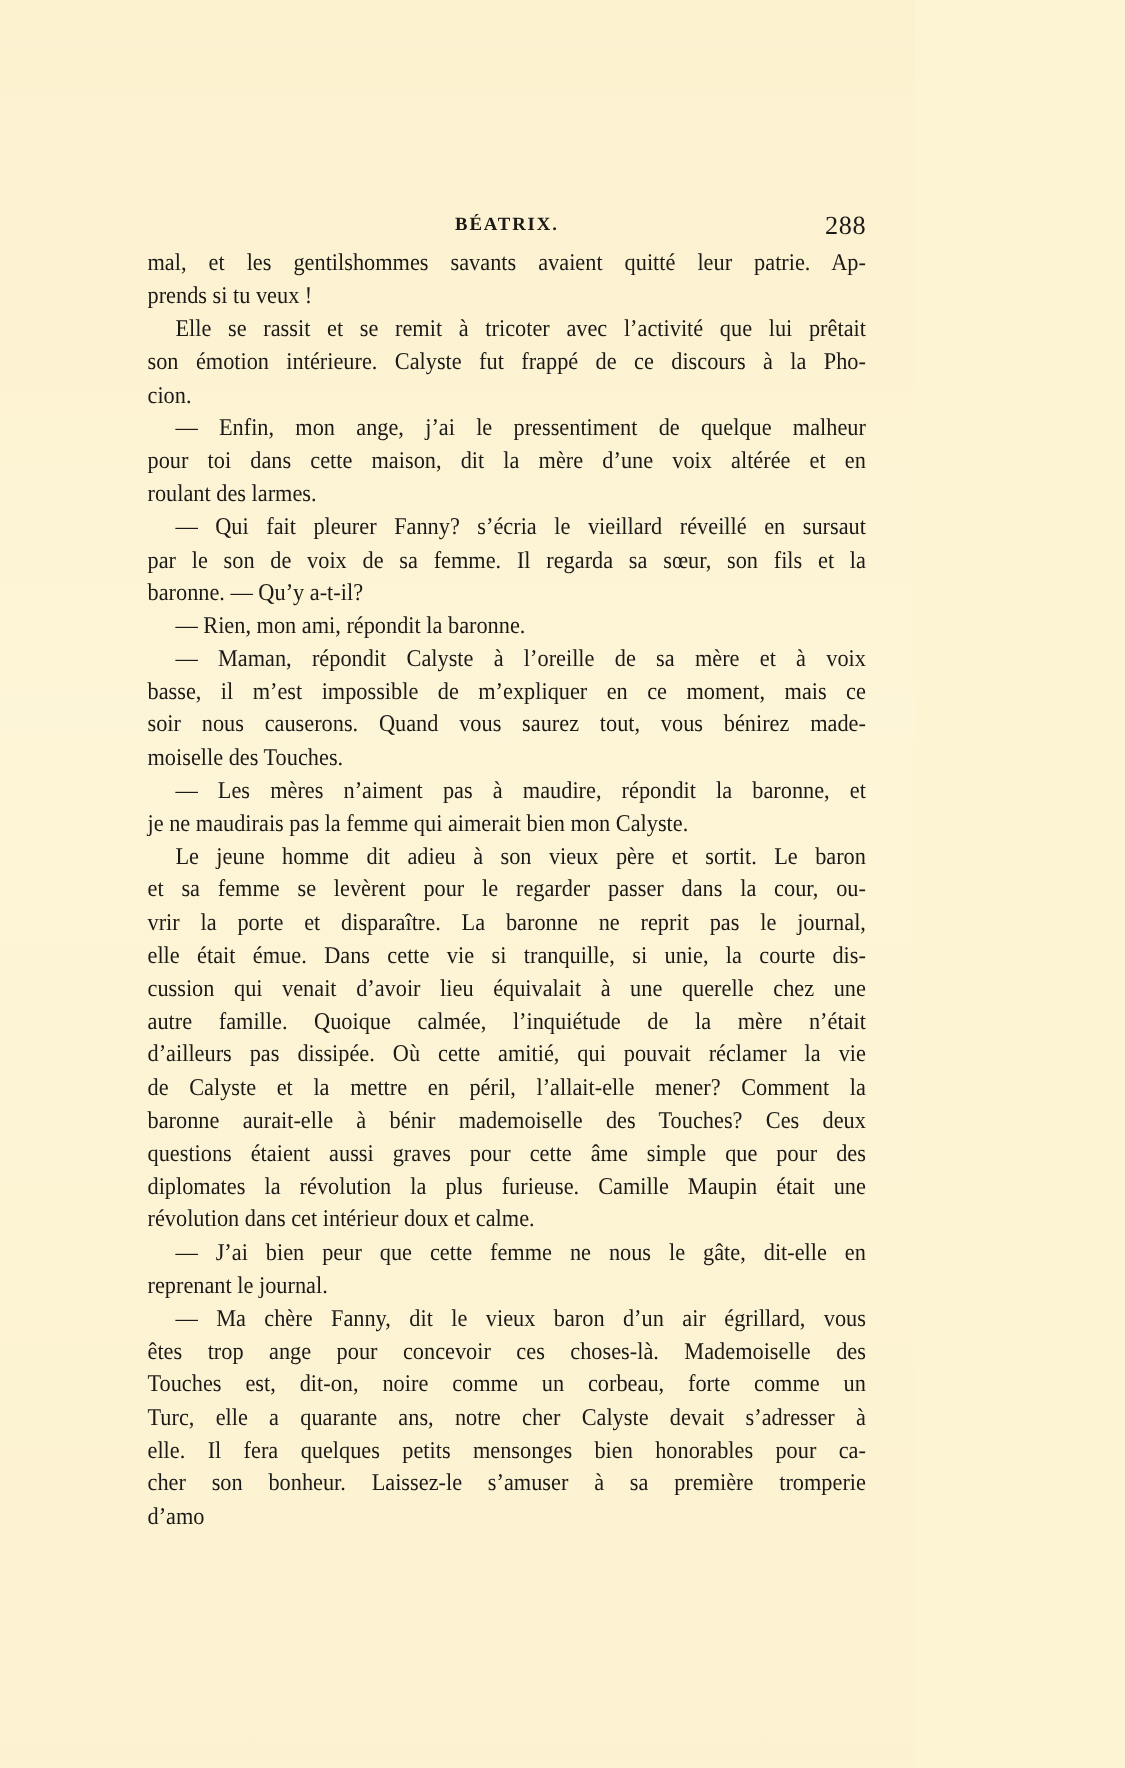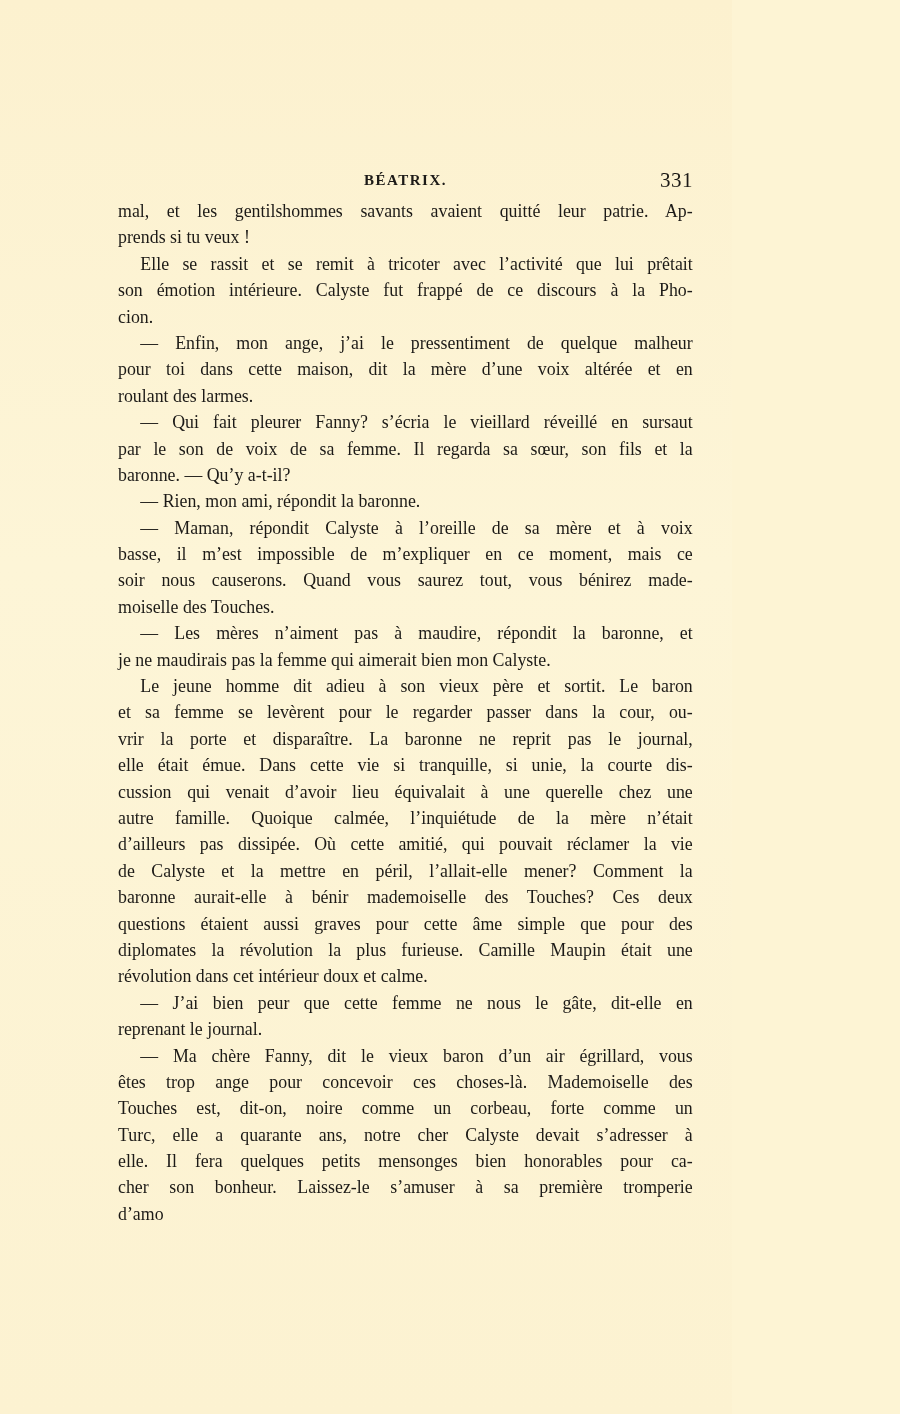--- a/index.html
+++ b/index.html
@@ -73,21 +73,21 @@
     .line.indent {
       padding-left: 24px;
     }
   </style>
 </head>
 <body>
 
 <div class="page">
   <div class="header">
     <div class="running-title">BÉATRIX.</div>
-    <div class="page-number">331</div>
+    <div class="page-number">288</div>
   </div>
 
   <div class="body-text" id="body-text">
       <span class="line">mal, et les gentilshommes savants avaient quitté leur patrie. Ap-</span>
       <span class="line last">prends si tu veux !</span>
       <span class="line indent">Elle se rassit et se remit à tricoter avec l’activité que lui prêtait</span>
       <span class="line">son émotion intérieure. Calyste fut frappé de ce discours à la Pho-</span>
       <span class="line last">cion.</span>
       <span class="line indent">— Enfin, mon ange, j’ai le pressentiment de quelque malheur</span>
       <span class="line">pour toi dans cette maison, dit la mère d’une voix altérée et en</span>

